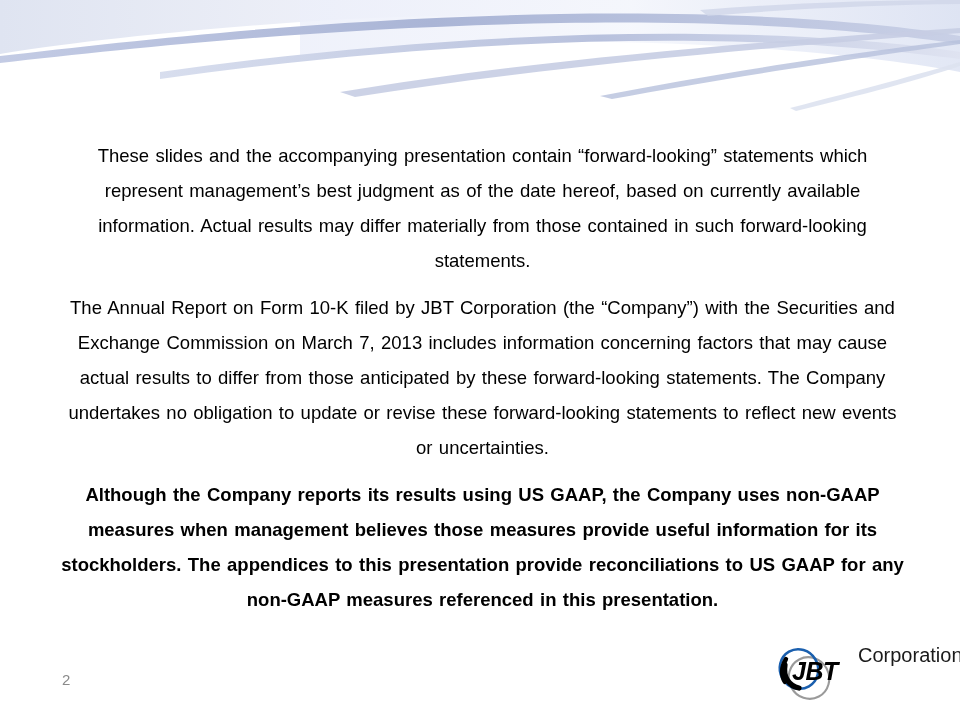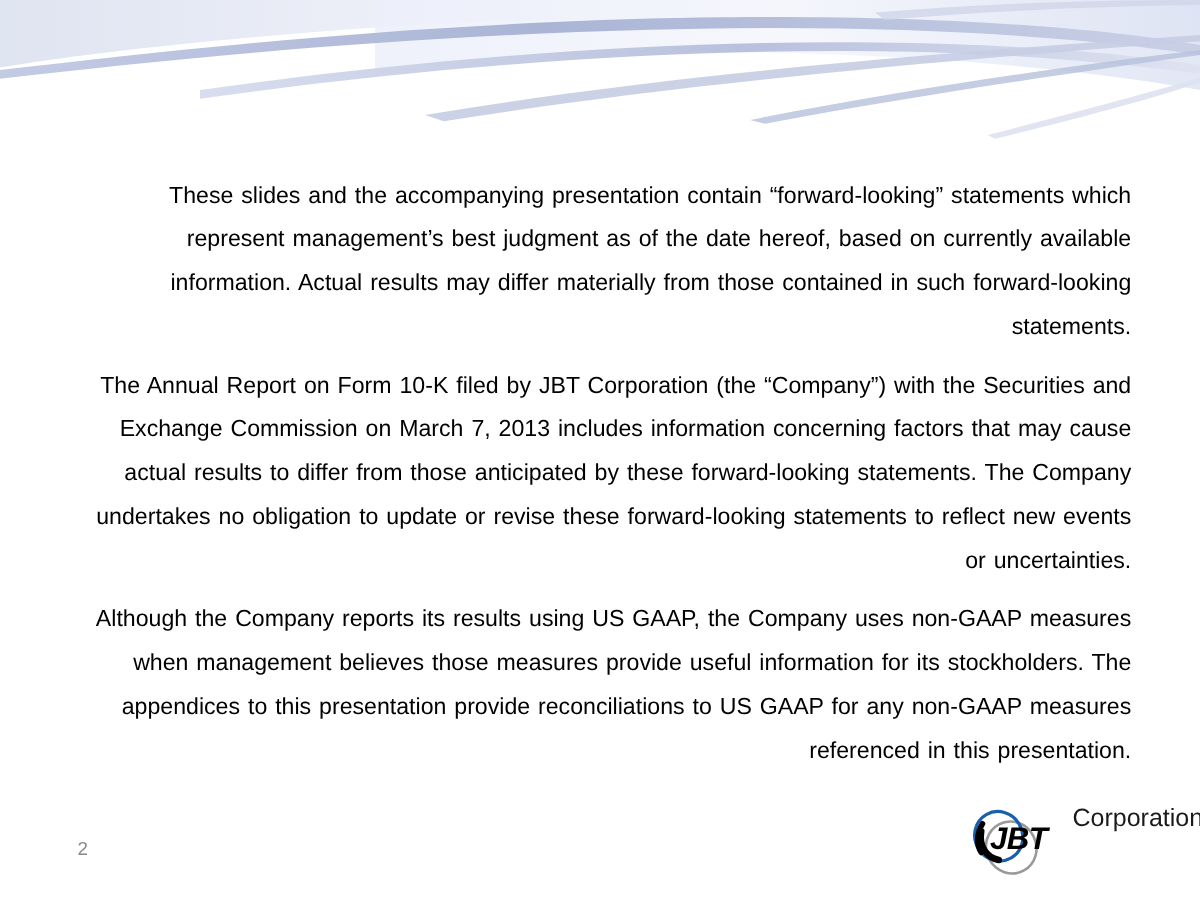--- a/index.html
+++ b/index.html
@@ -50,24 +50,24 @@
     position: absolute;
     left: 60px;
     top: 138px;
     width: 845px;
   }
   .para {
     font-size: 18.5px;
     line-height: 35px;
     color: #000000;
     margin: 0 0 12px 0;
-    text-align: right;
+    text-align: center;
     word-spacing: 1.2px;
   }
-  .para:last-child { margin-bottom: 0; }
+  .para:last-child { margin-bottom: 0; font-weight: bold; }
 
   
   #page-number {
     position: absolute;
     left: 62px;
     top: 671px;
     font-size: 15px;
     color: #8a8a8a;
   }
 

